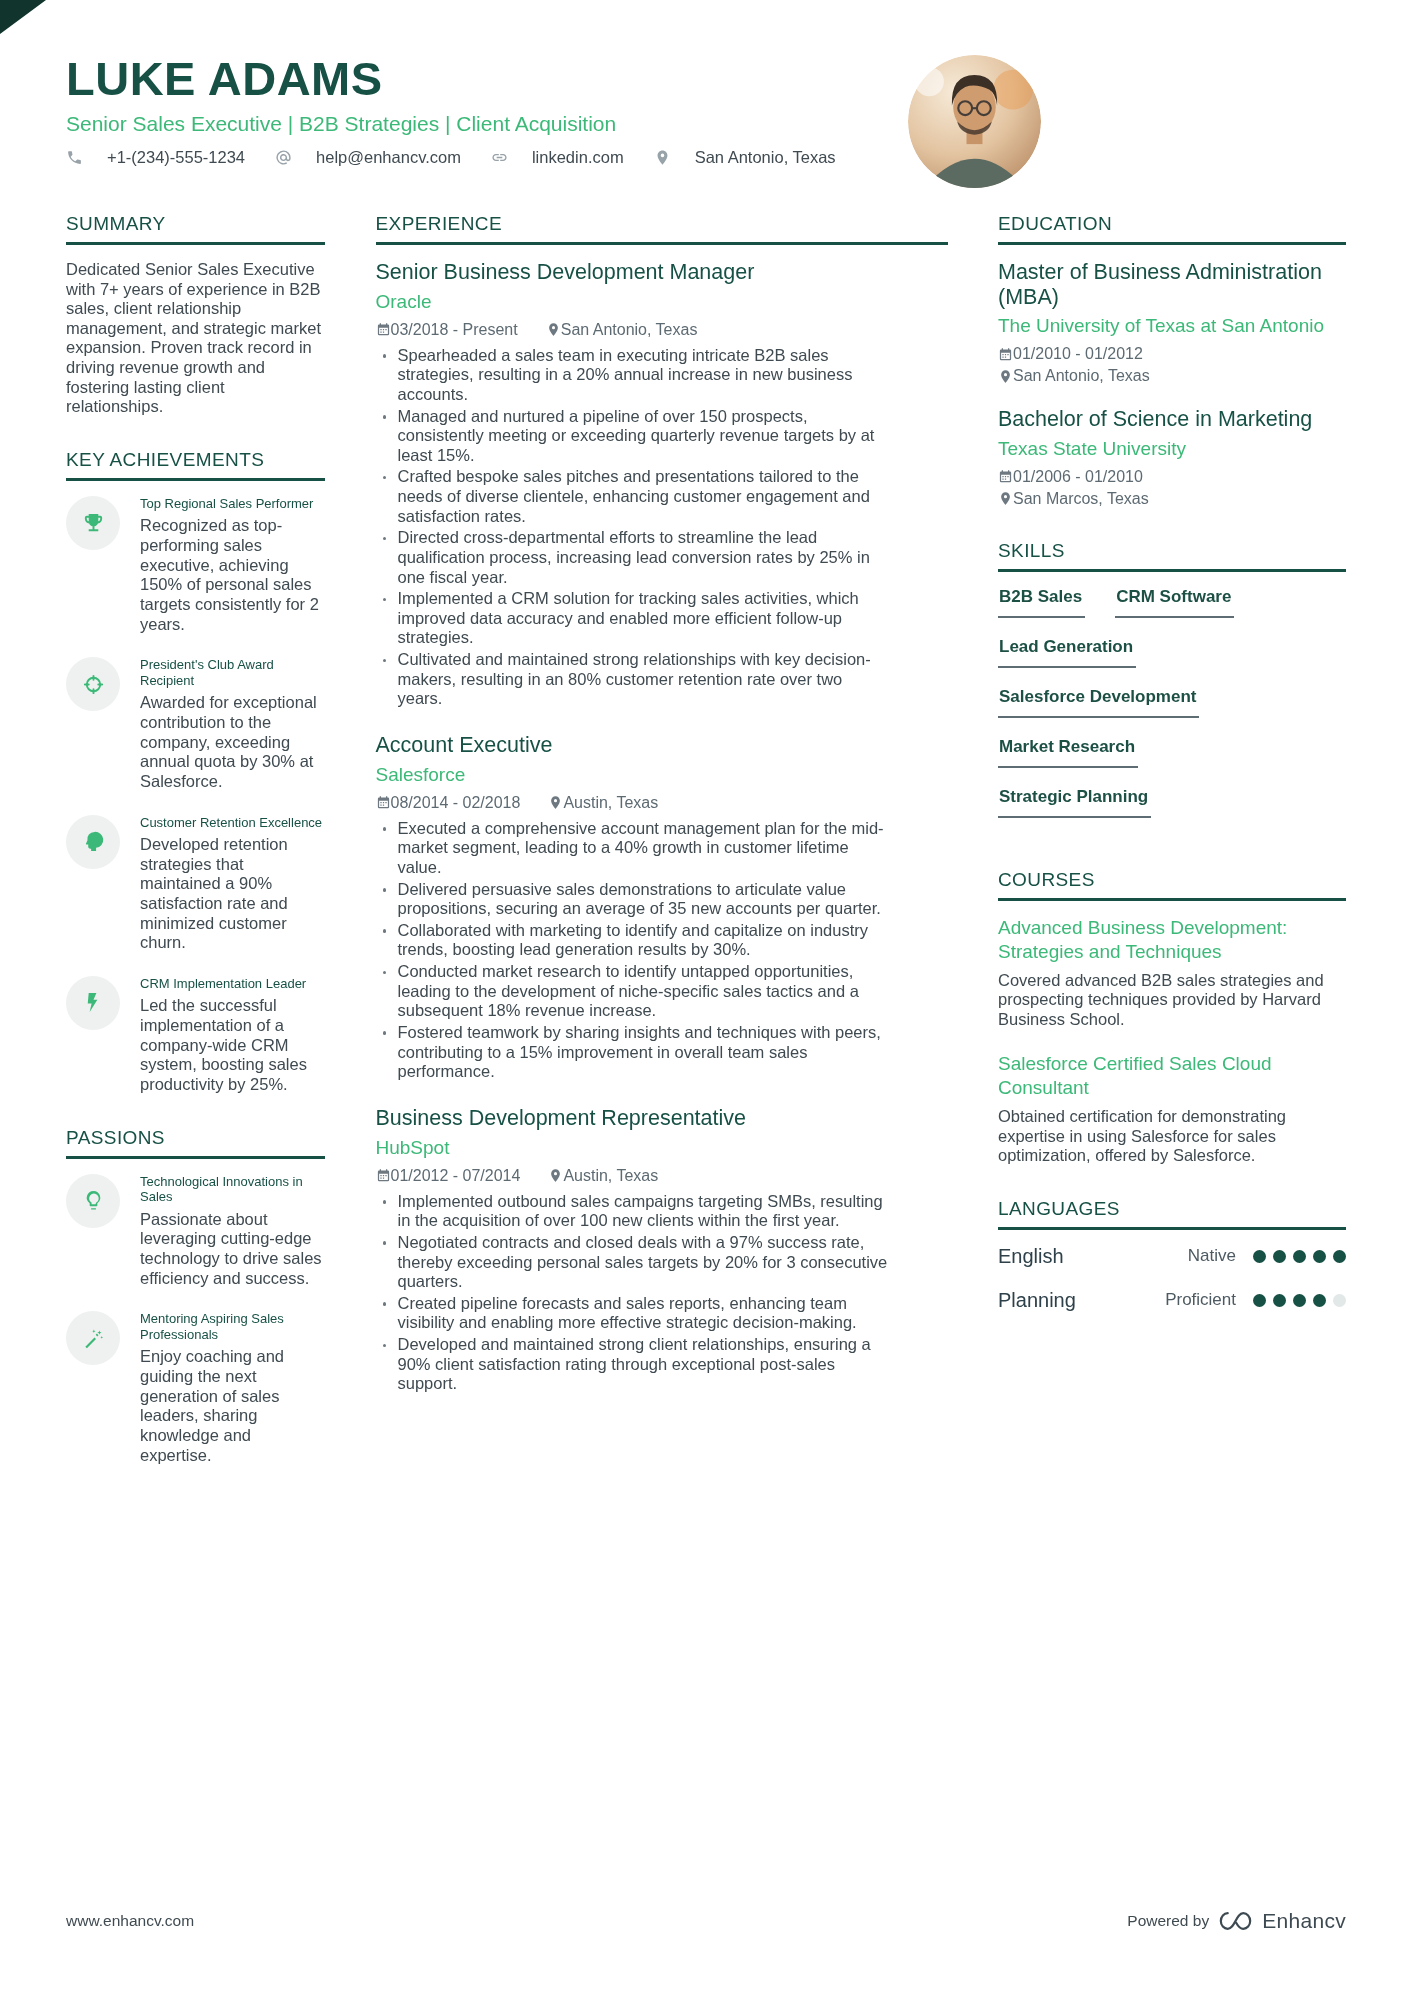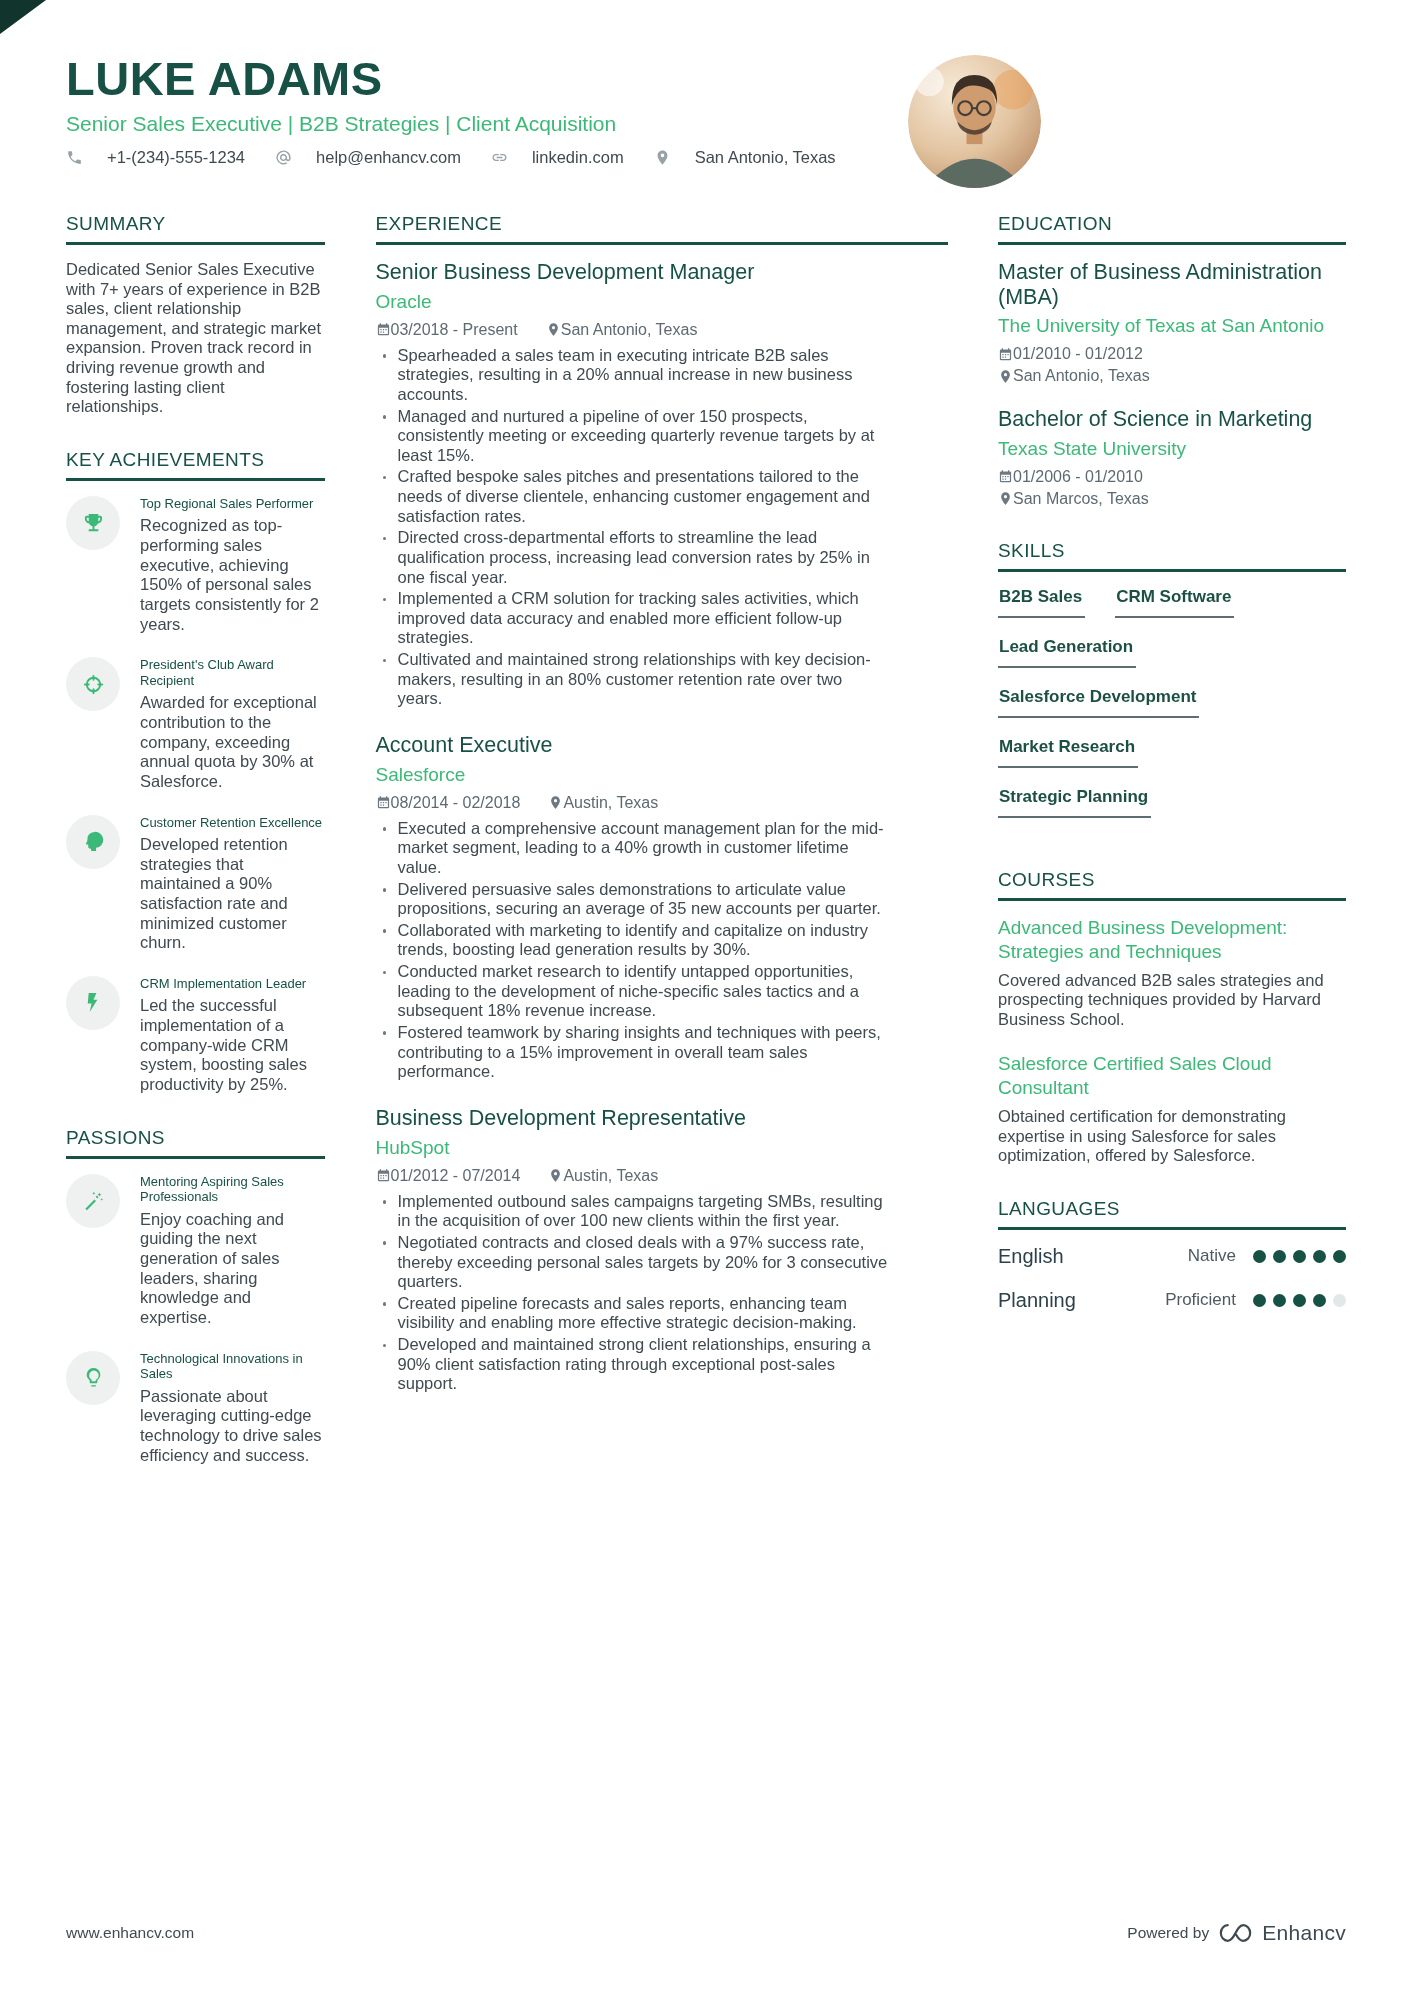--- a/index.html
+++ b/index.html
@@ -62,21 +62,21 @@
   .course{margin-bottom:22px;}
   .course-title{font-size:19px;color:var(--green);line-height:1.27;margin-bottom:7px;}
   
   .lang{display:flex;align-items:center;margin-bottom:21px;}
   .lang-name{font-size:20px;color:#2e4049;flex:1;}
   .lang-level{font-size:17px;color:#4d5a62;margin-right:17px;}
   .dots{display:flex;gap:7px;}
   .dot{width:13px;height:13px;border-radius:50%;background:#e2e7e7;}
   .dot.filled{background:var(--dark);}
   
-  footer{position:absolute;left:66px;right:64px;bottom:50px;display:flex;
+  footer{position:absolute;left:66px;right:64px;bottom:62px;display:flex;
     justify-content:space-between;align-items:center;}
   .f-url{font-size:15.5px;color:var(--text);}
   .powered{display:flex;align-items:center;gap:10px;}
   .powered-label{font-size:15.5px;color:var(--text);}
   .logo{display:flex;color:#3e4a52;}
   .logo svg{width:33px;height:22px;}
   .brand{font-size:21px;color:#3e4a52;letter-spacing:.3px;}
 </style>
 </head>
 <body>
@@ -218,40 +218,40 @@
       </section>
 
       <section>
         <h2 class="sec-h">PASSIONS</h2>
         <div>
 
         <div class="ach">
               <span class="ach-bubble">
                 <span class="gicon">
                   <svg viewBox="0 0 24 24">
+                    <path fill="currentColor" d="M12 2a7 7 0 0 0-4 12.74V17a1 1 0 0 0 1 1h6a1 1 0 0 0 1-1v-2.26A7 7 0 0 0 12 2zm2 14h-4v-1.8l-.43-.3a5 5 0 1 1 5.72-.01l-.43.3zM9.5 20h5v1.5h-5z"></path>
+                  </svg>
+                </span>
+              </span>
+              <div>
+                <div class="ach-title">Technological Innovations in Sales</div>
+                <div class="body">Passionate about leveraging cutting-edge technology to drive sales efficiency and success.</div>
+              </div>
+            </div>
+            <div class="ach">
+              <span class="ach-bubble">
+                <span class="gicon">
+                  <svg viewBox="0 0 24 24">
                     <path fill="currentColor" d="M3.5 20.5 13 11l1.6 1.6-9.5 9.5-1.6-1.6zM14.3 8.2l1.6 1.6 1.3-1.3-1.6-1.6-1.3 1.3zM18.2 3.6l.6 1.7 1.7.6-1.7.6-.6 1.7-.6-1.7-1.7-.6 1.7-.6.6-1.7zM12.4 2.7l.45 1.27 1.27.46-1.27.45-.45 1.27-.46-1.27-1.26-.45 1.26-.46.46-1.27zM20.6 9.3l.4 1.1 1.1.4-1.1.4-.4 1.1-.4-1.1-1.1-.4 1.1-.4.4-1.1z"></path>
                   </svg>
                 </span>
               </span>
               <div>
                 <div class="ach-title">Mentoring Aspiring Sales Professionals</div>
                 <div class="body">Enjoy coaching and guiding the next generation of sales leaders, sharing knowledge and expertise.</div>
-              </div>
-            </div>
-            <div class="ach">
-              <span class="ach-bubble">
-                <span class="gicon">
-                  <svg viewBox="0 0 24 24">
-                    <path fill="currentColor" d="M12 2a7 7 0 0 0-4 12.74V17a1 1 0 0 0 1 1h6a1 1 0 0 0 1-1v-2.26A7 7 0 0 0 12 2zm2 14h-4v-1.8l-.43-.3a5 5 0 1 1 5.72-.01l-.43.3zM9.5 20h5v1.5h-5z"></path>
-                  </svg>
-                </span>
-              </span>
-              <div>
-                <div class="ach-title">Technological Innovations in Sales</div>
-                <div class="body">Passionate about leveraging cutting-edge technology to drive sales efficiency and success.</div>
               </div>
             </div>
           </div>
       </section>
     </div>
 
     <div class="col">
       <section>
         <h2 class="sec-h">EXPERIENCE</h2>
         <div>

